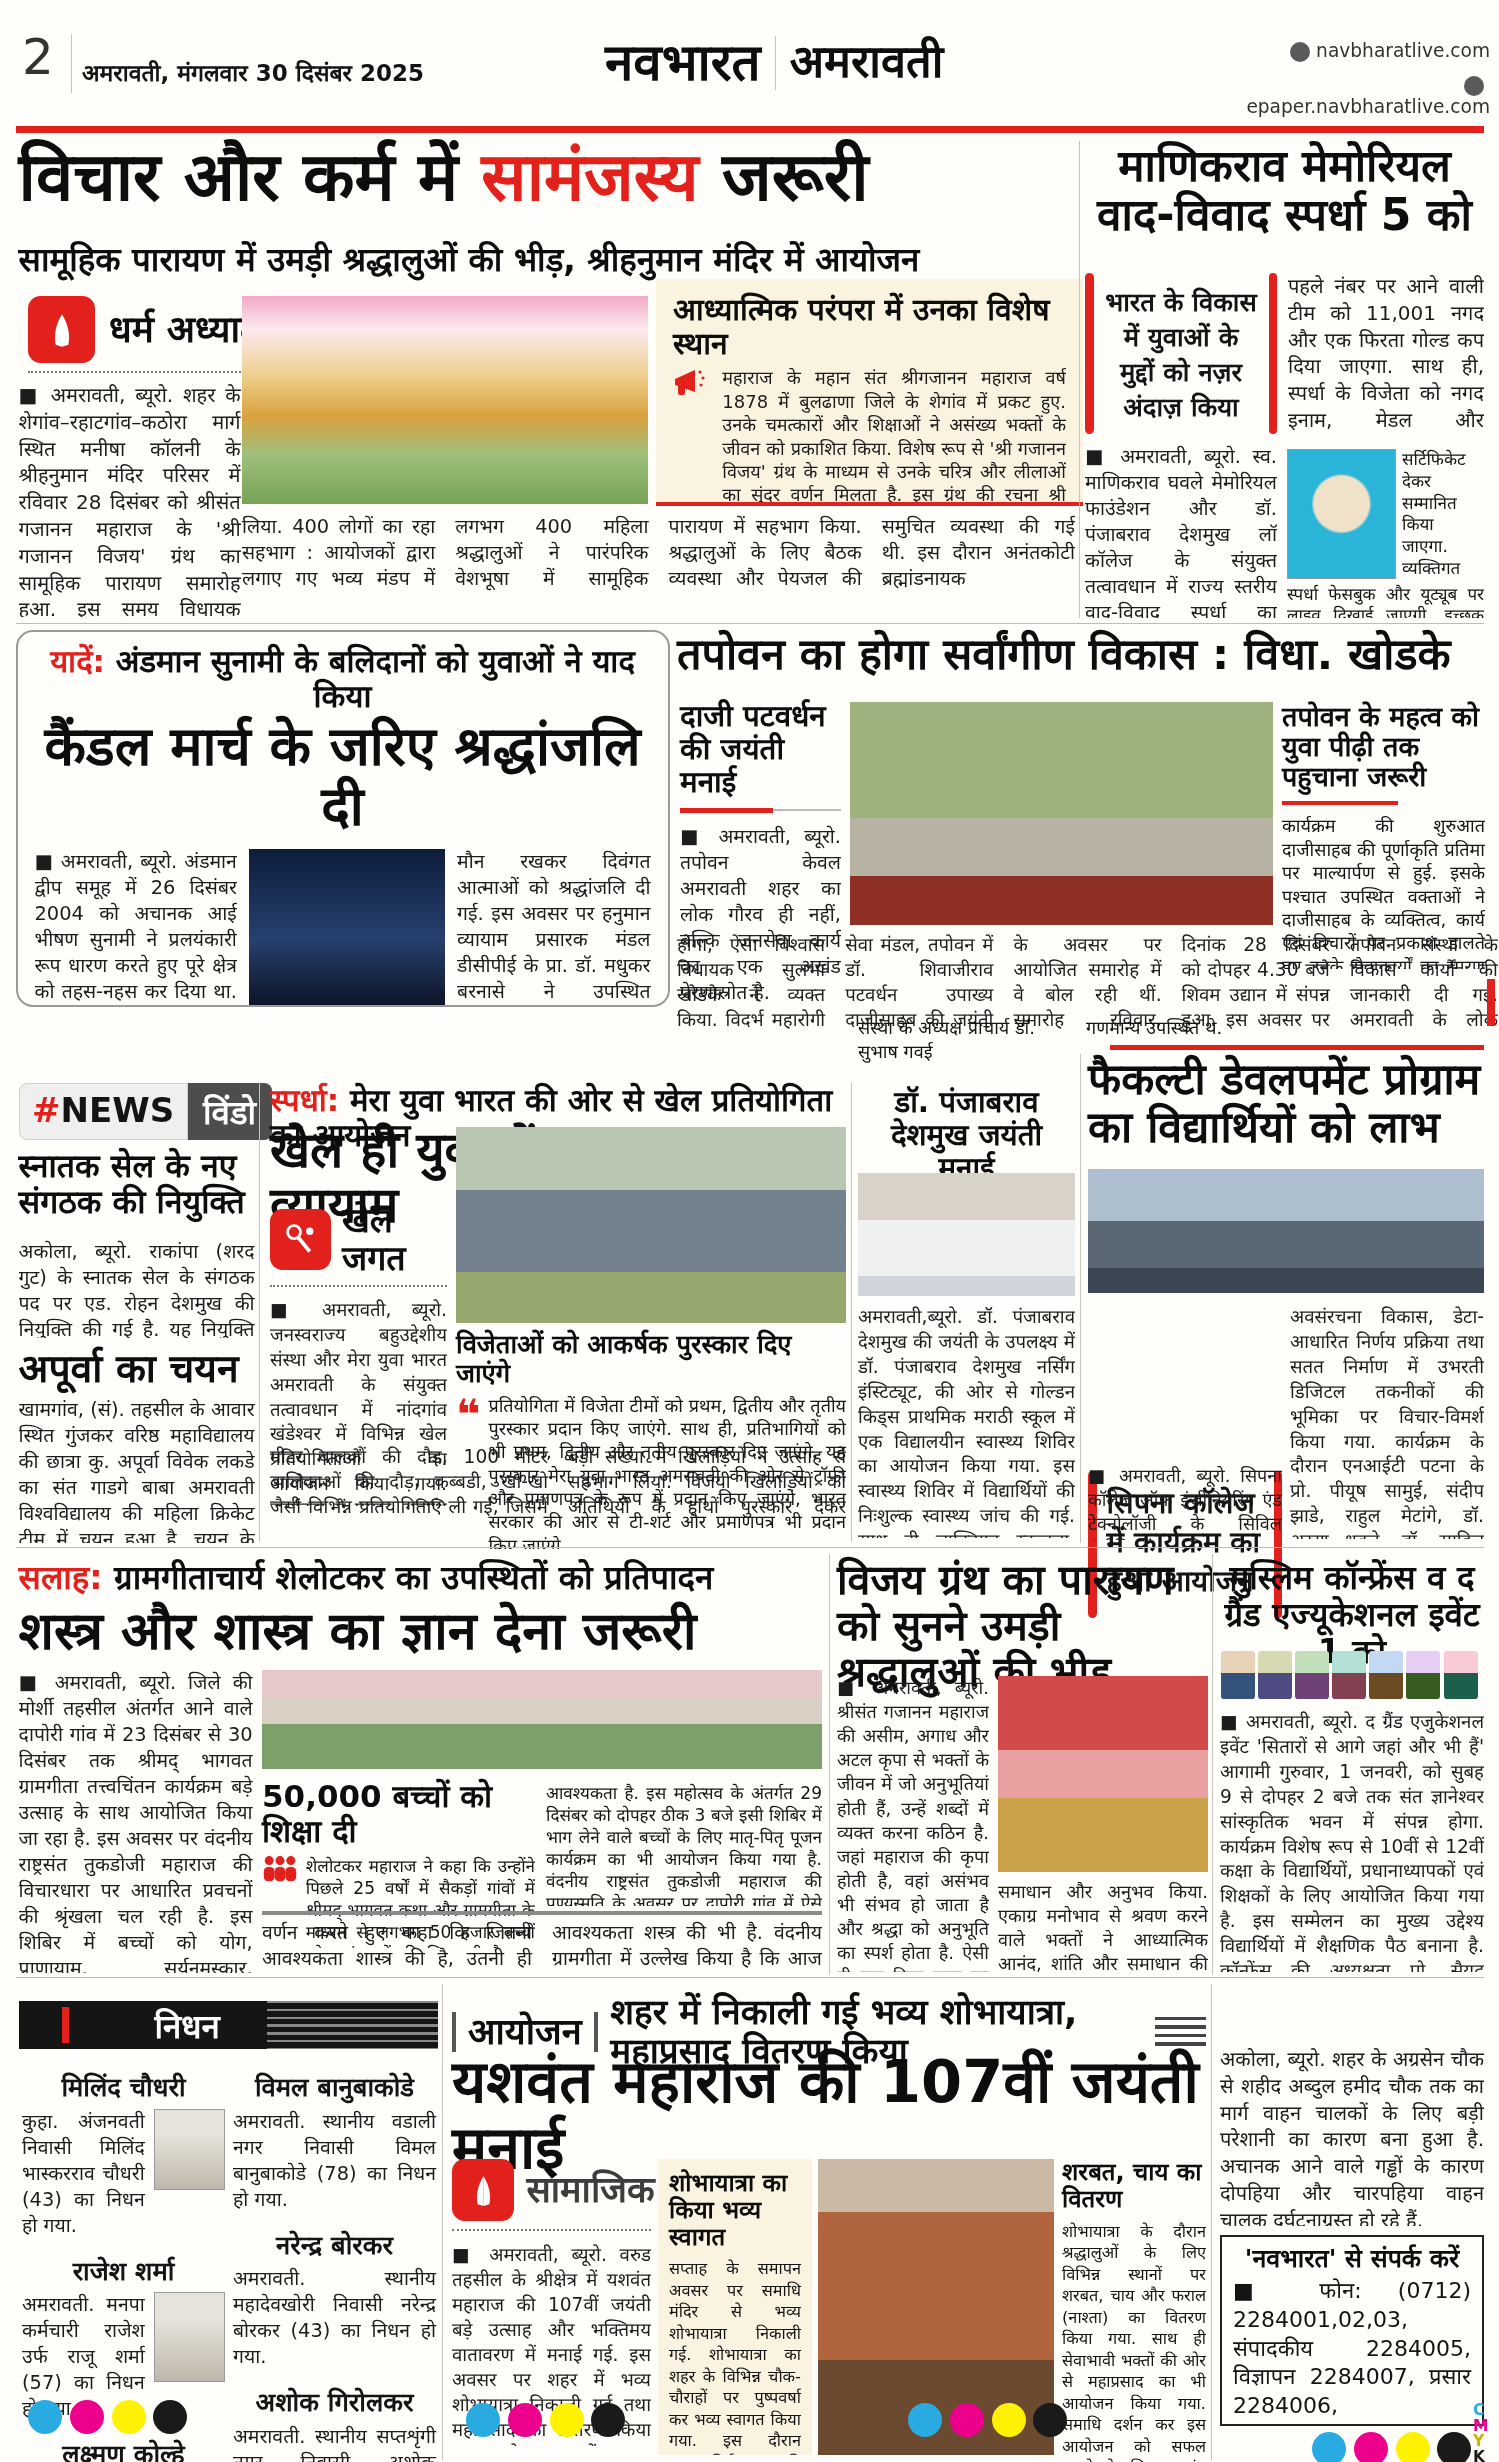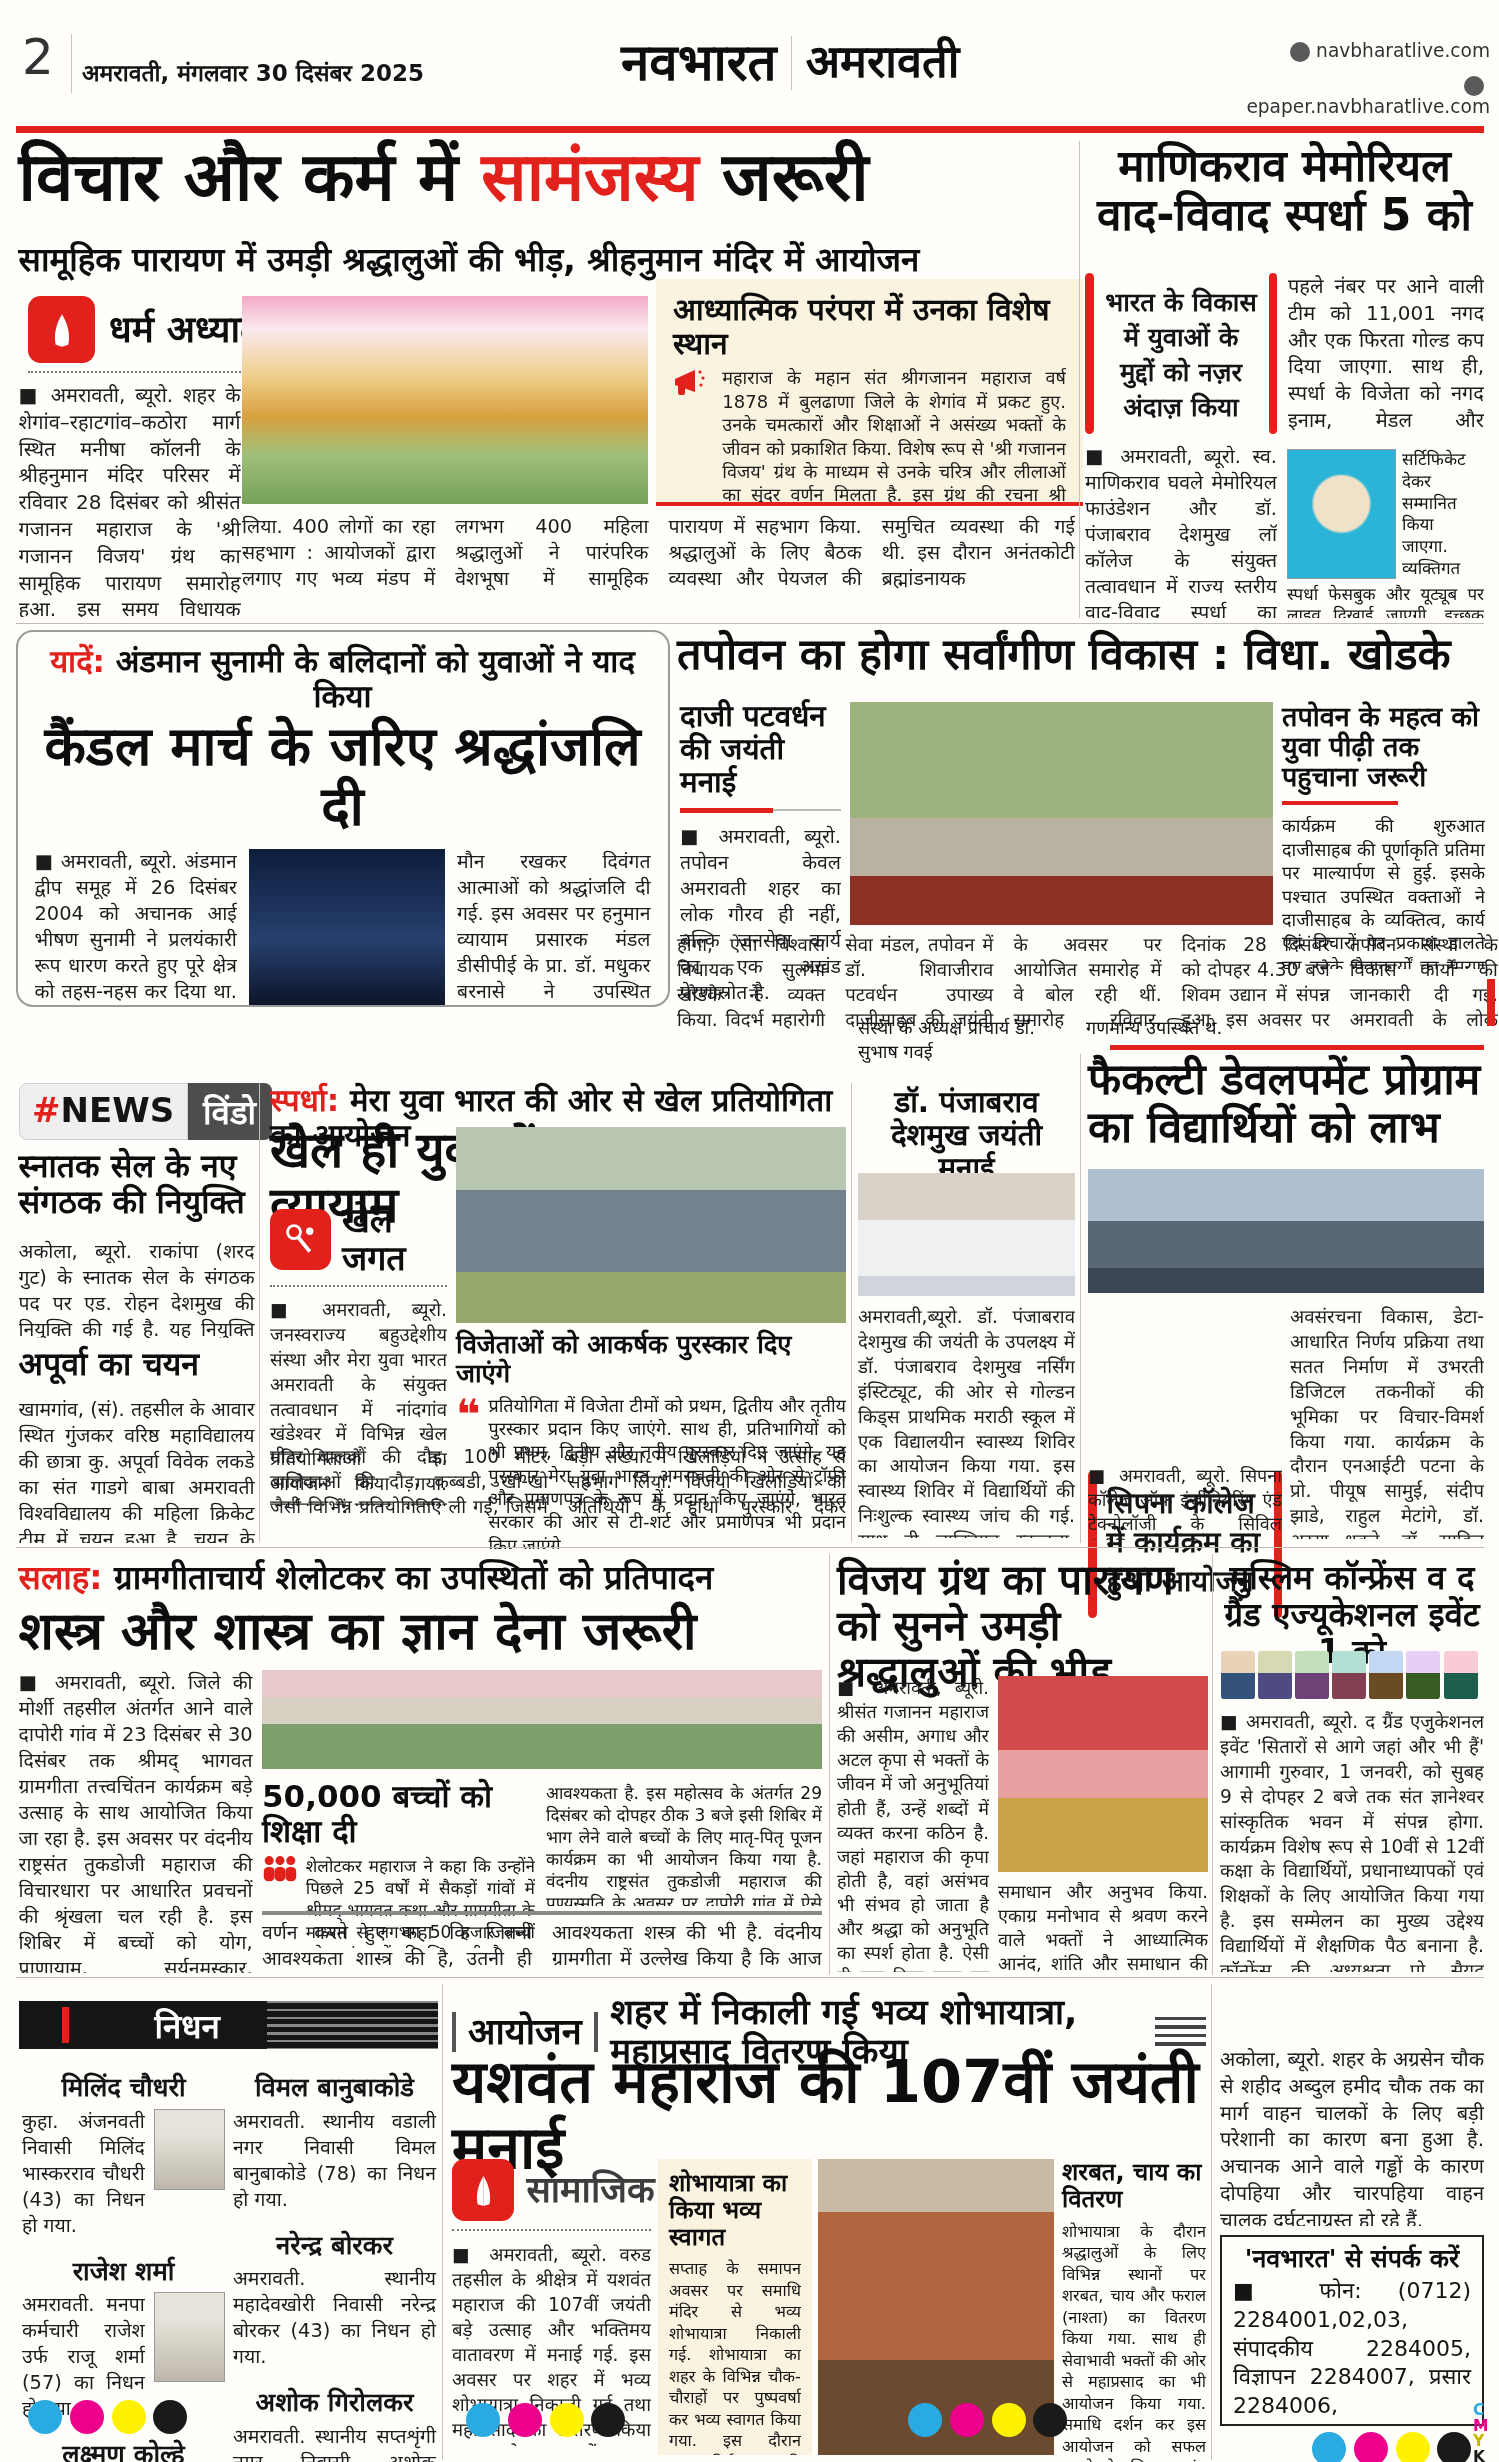--- a/index.html
+++ b/index.html
@@ -59,21 +59,21 @@
 </style>
 </head>
 <body>
 
 <div class="page">
 
   <div class="abs" style="left:22px; top:28px; font-size:50px; font-weight:normal; color:#333;">2</div>
   <div class="abs vrule" style="left:71px; top:34px; height:59px;"></div>
   <div class="abs bold" style="left:82px; top:56px; font-size:23px;">अमरावती, मंगलवार 30 दिसंबर 2025</div>
 
-  <div class="abs" style="left:605px; top:34px; width:326px; display:flex; align-items:center; gap:14px;margin-left:16px;">
+  <div class="abs" style="left:605px; top:34px; width:326px; display:flex; align-items:center; gap:14px;">
     <span class="hl" style="font-size:51px;">नवभारत</span>
     <span class="vrule" style="height:54px;"></span>
     <span class="hl red" style="font-size:45px;">अमरावती</span>
   </div>
 
   <div class="abs" style="left:1257px; top:40px; width:233px; font-size:18.6px; color:#333; text-align:right;">
     <span class="webicon"></span><span>navbharatlive.com</span>
   </div>
   <div class="abs" style="left:1234px; top:74px; width:256px; font-size:18.6px; color:#333; text-align:right;">
     <span class="webicon"></span><span>epaper.navbharatlive.com</span>
@@ -168,21 +168,21 @@
   <div class="abs body-txt cols5 clip just" style="left:677px; top:933px; width:821px; height:110px; font-size:18.6px;">होगा, ऐसा विश्वास विधायक सुलभा खोडके ने व्यक्त किया. विदर्भ महारोगी सेवा मंडल, तपोवन में डॉ. शिवाजीराव पटवर्धन उपाख्य दाजीसाहब की जयंती के अवसर पर आयोजित समारोह में वे बोल रही थीं. समारोह रविवार, दिनांक 28 दिसंबर को दोपहर 4.30 बजे शिवम उद्यान में संपन्न हुआ. इस अवसर पर तपोवन संस्था के विकास कार्यों की जानकारी दी गई. अमरावती के लोक गौरव तपोवन संस्था के सर्वांगीण विकास के लिए हर संभव मदद देने का आश्वासन भी विधायक सुलभा खोडके ने दिया. ने की. मंच पर प्रमुख रूप से मालोजी कमलताई महाडे, सुदर्शन गांव, डॉ. गोविंद कासट, प्राचार्य दीपक धोटे, तणवीस निवास पाटिल, प्रा. संजय रेही, प्रदीप जोड, सचिन साठवले रोले, अंकित आलसी, भीमराव उबाले, ऋषिकेश देशपांडे, मिलावटी देसाई, डॉ. जामवेद सहित अनेक गणमान्य उपस्थित थे.</div>
   <div class="abs clip" style="left:858px; top:1015px; width:217px; font-size:18px;">संस्था के अध्यक्ष प्राचार्य डॉ. सुभाष गवई</div>
   <div class="abs clip" style="left:1086px; top:1015px; width:217px; font-size:18px;">गणमान्य उपस्थित थे.</div>
 
   <div class="abs news-badge" style="left:18.6px; top:1083px;">
     <div class="left"><span class="red">#</span><span>NEWS</span></div>
     <div class="right">विंडो</div>
   </div>
   <div class="abs hl" style="left:18.6px; top:1149px; width:236px; font-size:32px;">स्नातक सेल के नए संगठक की नियुक्ति</div>
   <div class="abs body-txt clip just" style="left:18.6px; top:1239px; width:236px; height:99px; font-size:19.4px;">अकोला, ब्यूरो. राकांपा (शरद गुट) के स्नातक सेल के संगठक पद पर एड. रोहन देशमुख की नियुक्ति की गई है. यह नियुक्ति कार्याध्यक्ष यूसुफ अली के मार्गदर्शन में अकोला जिलाध्यक्ष नरेंद्र देशमुख द्वारा की गई.</div>
-  <div class="abs hl" style="left:18.6px; top:1347px; font-size:32px;">अपूर्वा का चयन</div>
+  <div class="abs hl" style="left:18.6px; top:1347px; font-size:39px;">अपूर्वा का चयन</div>
   <div class="abs body-txt clip just" style="left:18.6px; top:1397px; width:236px; height:146px; font-size:19.4px;">खामगांव, (सं). तहसील के आवार स्थित गुंजकर वरिष्ठ महाविद्यालय की छात्रा कु. अपूर्वा विवेक लकडे का संत गाडगे बाबा अमरावती विश्वविद्यालय की महिला क्रिकेट टीम में चयन हुआ है. चयन के साथ ही अपूर्वा ने 'कलर कोट' भी हासिल किया है. इस उपलब्धि पर स्वामी विवेकानंद शिक्षण प्रसारक बहुउद्देशीय संस्था के अध्यक्ष रा. समकृष्ण गुंजकर, महाविद्यालय के प्राचार्य, क्रीड़ा शिक्षक तथा शिक्षकेतर कर्मचारियों ने उसका अभिनंदन किया.</div>
 
   <div class="abs vrule" style="left:259px; top:1083px; height:459px;"></div>
 
   <div class="abs hl" style="left:270px; top:1083px; width:576px; font-size:31px;">
     <span class="red">स्पर्धा:</span><span> मेरा युवा भारत की ओर से खेल प्रतियोगिता का आयोजन</span>
   </div>
   <div class="abs hl" style="left:270px; top:1124px; width:576px; font-size:49px;">खेल ही युवाओं का उत्तम व्यायाम</div>
 
   <div class="abs" style="left:270px; top:1201px; width:177px;">

